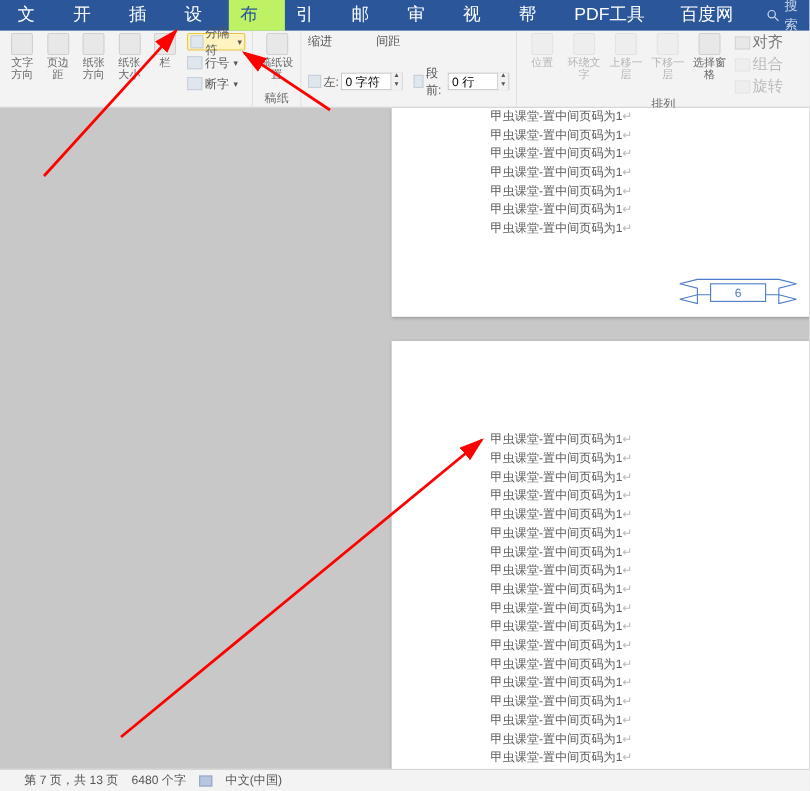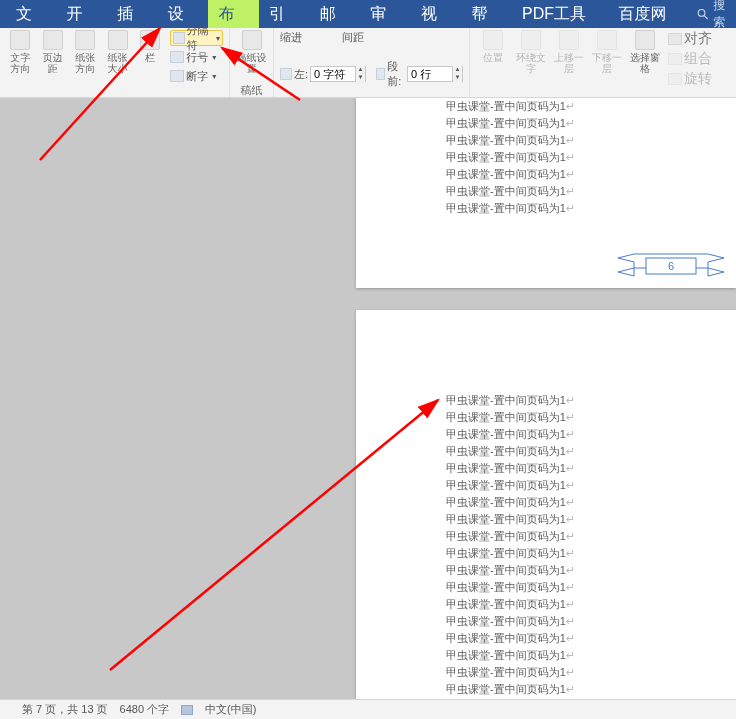--- a/index.html
+++ b/index.html
@@ -220,20 +220,21 @@
         <div class="al" style="opacity:.45">
             <div class="mic"></div>
             <span>组合</span>
           </div>
         <div class="al" style="opacity:.45">
             <div class="mic"></div>
             <span>旋转</span>
           </div>
       </div>
     </div>
+    <div class="group-label">排列</div>
   </div>
 </div>
 
 <div class="doc-area">
   <div class="page page1">
     <div class="para para1" id="para1">甲虫课堂-置中间页码为1<span style="color:#bbb">↵</span><br>甲虫课堂-置中间页码为1<span style="color:#bbb">↵</span><br>甲虫课堂-置中间页码为1<span style="color:#bbb">↵</span><br>甲虫课堂-置中间页码为1<span style="color:#bbb">↵</span><br>甲虫课堂-置中间页码为1<span style="color:#bbb">↵</span><br>甲虫课堂-置中间页码为1<span style="color:#bbb">↵</span><br>甲虫课堂-置中间页码为1<span style="color:#bbb">↵</span></div>
     <svg class="pn-banner" width="110" height="28">
       <path d="M2 6 L18 2 L92 2 L108 6 L92 10 L92 24 L108 20 L92 16 L18 16 L2 20 L18 24 L18 10 Z" fill="none" stroke="#4a7bc8" stroke-width="1"></path>
       <rect x="30" y="6" width="50" height="16" fill="#fff" stroke="#4a7bc8"></rect>
       <text x="55" y="18" font-size="11" fill="#4a7bc8" text-anchor="middle">6</text>

